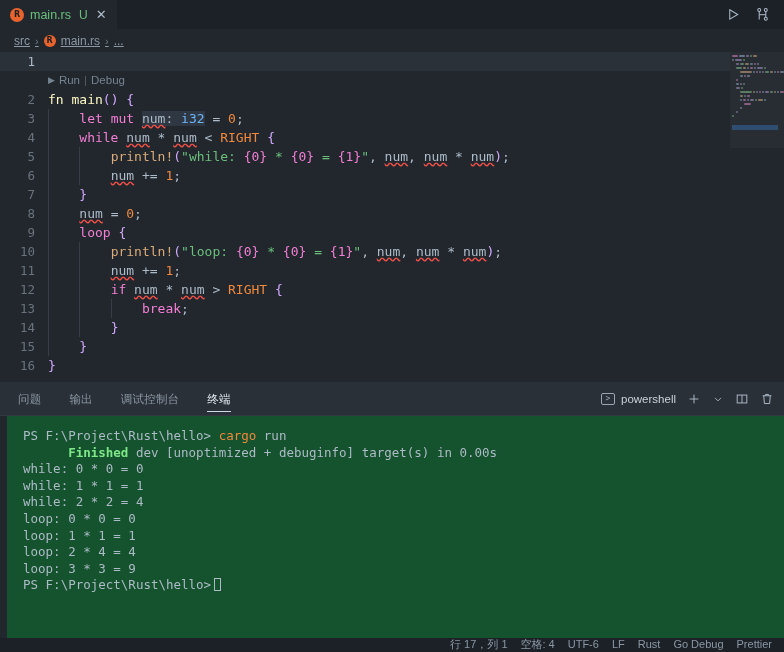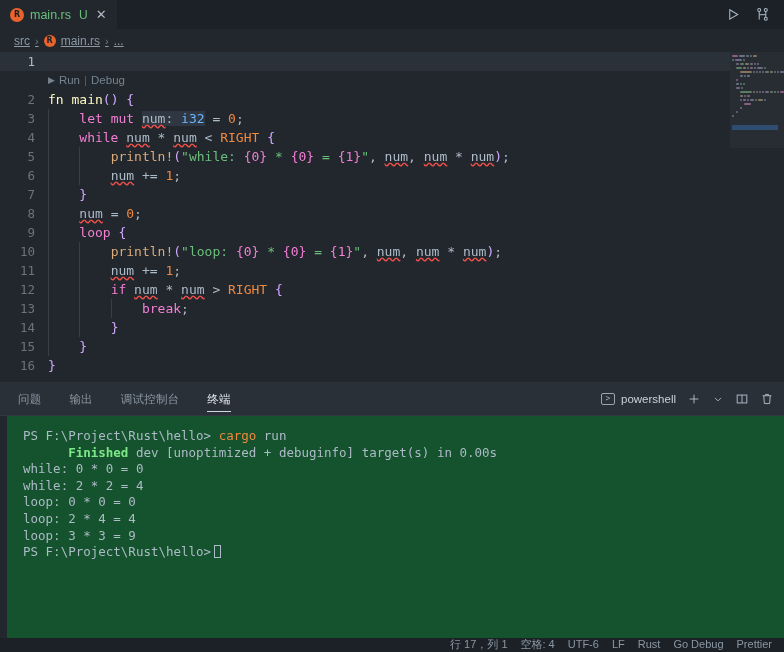--- a/index.html
+++ b/index.html
@@ -425,22 +425,24 @@
             <path d="M4.3 4.3 L5 13.2 L11 13.2 L11.7 4.3"></path>
           </svg>
         </span>
       </div>
     </div>
 
     <div class="terminal" id="terminal">
         <div class="tline"><span class="t-ps">PS F:\Project\Rust\hello&gt; </span><span class="t-cmd">cargo</span><span class="t-dim"> run</span></div>
         <div class="tline"><span class="t-dim">      </span><span class="t-ok">Finished</span><span class="t-dim"> dev [unoptimized + debuginfo] target(s) in 0.00s</span></div>
         <div class="tline"><span class="t-dim">while: 0 * 0 = 0</span></div>
+        <div class="tline"><span class="t-dim">while: 1 * 1 = 1</span></div>
         <div class="tline"><span class="t-dim">while: 2 * 2 = 4</span></div>
         <div class="tline"><span class="t-dim">loop: 0 * 0 = 0</span></div>
+        <div class="tline"><span class="t-dim">loop: 1 * 1 = 1</span></div>
         <div class="tline"><span class="t-dim">loop: 2 * 4 = 4</span></div>
         <div class="tline"><span class="t-dim">loop: 3 * 3 = 9</span></div>
         <div class="tline"><span class="t-ps">PS F:\Project\Rust\hello&gt;</span><span class="cursor"></span></div>
       </div>
   </div>
 
   <div class="statusbar">
     <div class="sb-left"></div>
     <div class="sb-right" id="sbright">
         <span class="sb-item">行 17，列 1</span>

